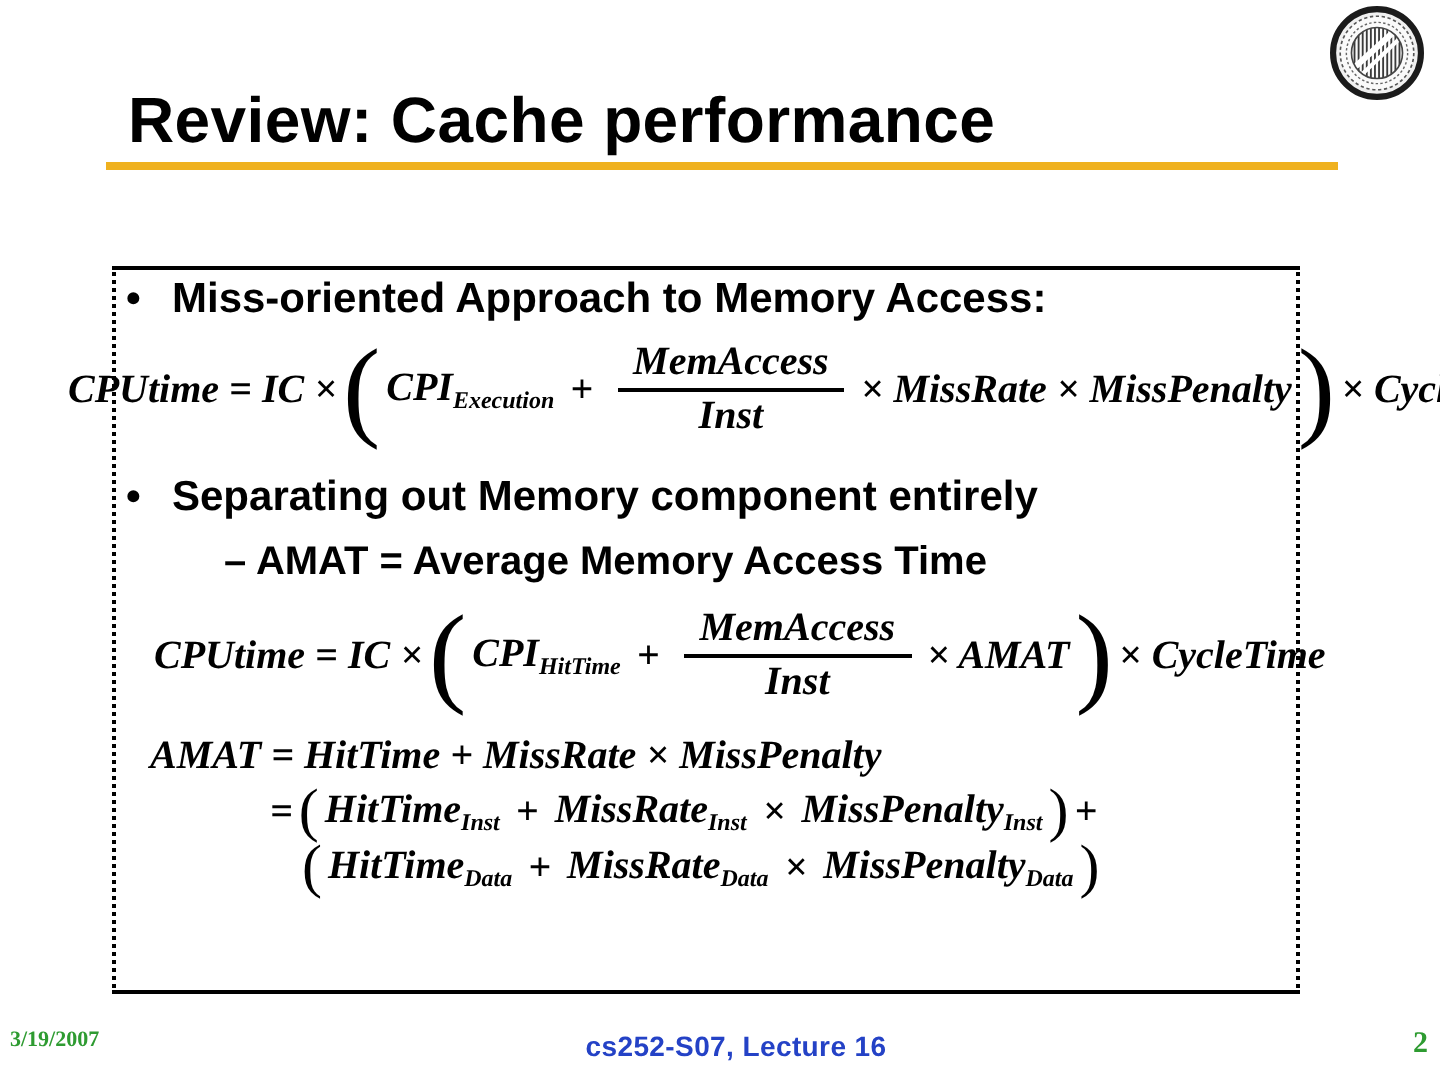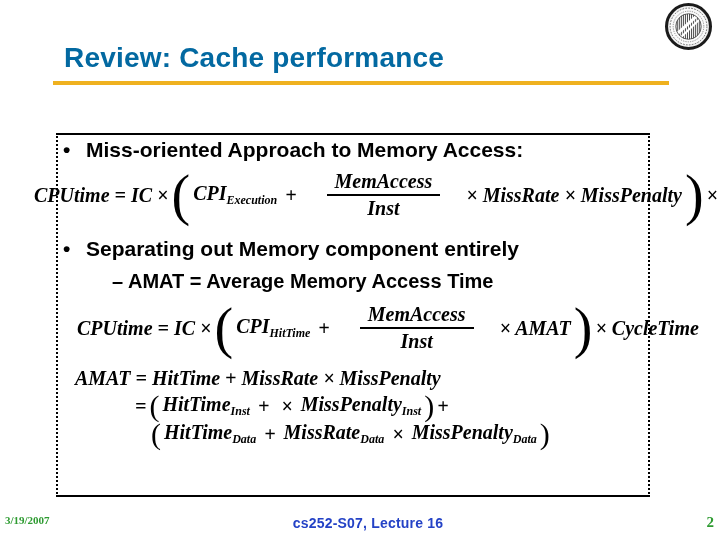--- a/index.html
+++ b/index.html
@@ -5,21 +5,21 @@
   html,body { margin:0; padding:0; background:#ffffff; }
   .slide {
     position:relative; width:720px; height:540px;
     background:#ffffff; overflow:hidden;
     font-family:"Liberation Sans", sans-serif;
   }
 
   
   .page-title {
     position:absolute; left:64px; top:42px;
-    font-size:28px; font-weight:bold; color:#0369a1;
+    font-size:32px; font-weight:bold; color:#000000;
     letter-spacing:0.2px; white-space:nowrap;
   }
   .title-underline {
     position:absolute; left:53px; top:81px; width:616px; height:4px;
     background:#efb11f;
   }
   .seal { position:absolute; left:665px; top:3px; width:47px; height:47px; }
 
   
   .content-box {
@@ -50,21 +50,21 @@
   .f1 { left:32px; top:166px; height:58px; }
   .f2 { left:75px; top:299px; height:58px; }
   .f3a { left:75px;  top:366px; height:24px; }
   .f3b { left:133px; top:390px; height:32px; }
   .f3c { left:150px; top:418px; height:32px; }
 
   .tok { margin:0 2px;text-align:right; }
   .op  { margin:0 6px; }
   .sub { font-size:12px; vertical-align:-4px; letter-spacing:0; }
 
-  .frac { display:inline-flex; flex-direction:column; align-items:center; margin:0 24px; }
+  .frac { display:inline-flex; flex-direction:column; align-items:center; margin:0 6px; }
   .frac .num { padding:0 8px 1px; }
   .frac .den { border-top:2px solid #000; align-self:stretch; text-align:center; padding-top:1px; }
 
   .bp { font-style:normal; font-weight:400; font-size:56px; line-height:56px;
         font-family:"Liberation Serif", serif; margin:0 1px; }
   .mp { font-style:normal; font-weight:400; font-size:30px; line-height:30px;
         font-family:"Liberation Serif", serif; margin:0 1px; }
 
   
   .footer-date {
@@ -163,20 +163,21 @@
     <span class="tok">× CycleTime</span>
   </div>
 
   <div class="formula f3a">AMAT = HitTime + MissRate × MissPenalty</div>
 
   <div class="formula f3b">
     <span class="tok">=</span>
     <span class="mp">(</span>
     <span class="tok"><span>HitTime</span><span class="sub">Inst</span></span>
     <span class="op">+</span>
+    <span class="tok"><span>MissRate</span><span class="sub">Inst</span></span>
     <span class="op">×</span>
     <span class="tok"><span>MissPenalty</span><span class="sub">Inst</span></span>
     <span class="mp">)</span>
     <span class="tok">+</span>
   </div>
 
   <div class="formula f3c">
     <span class="mp">(</span>
     <span class="tok"><span>HitTime</span><span class="sub">Data</span></span>
     <span class="op">+</span>

